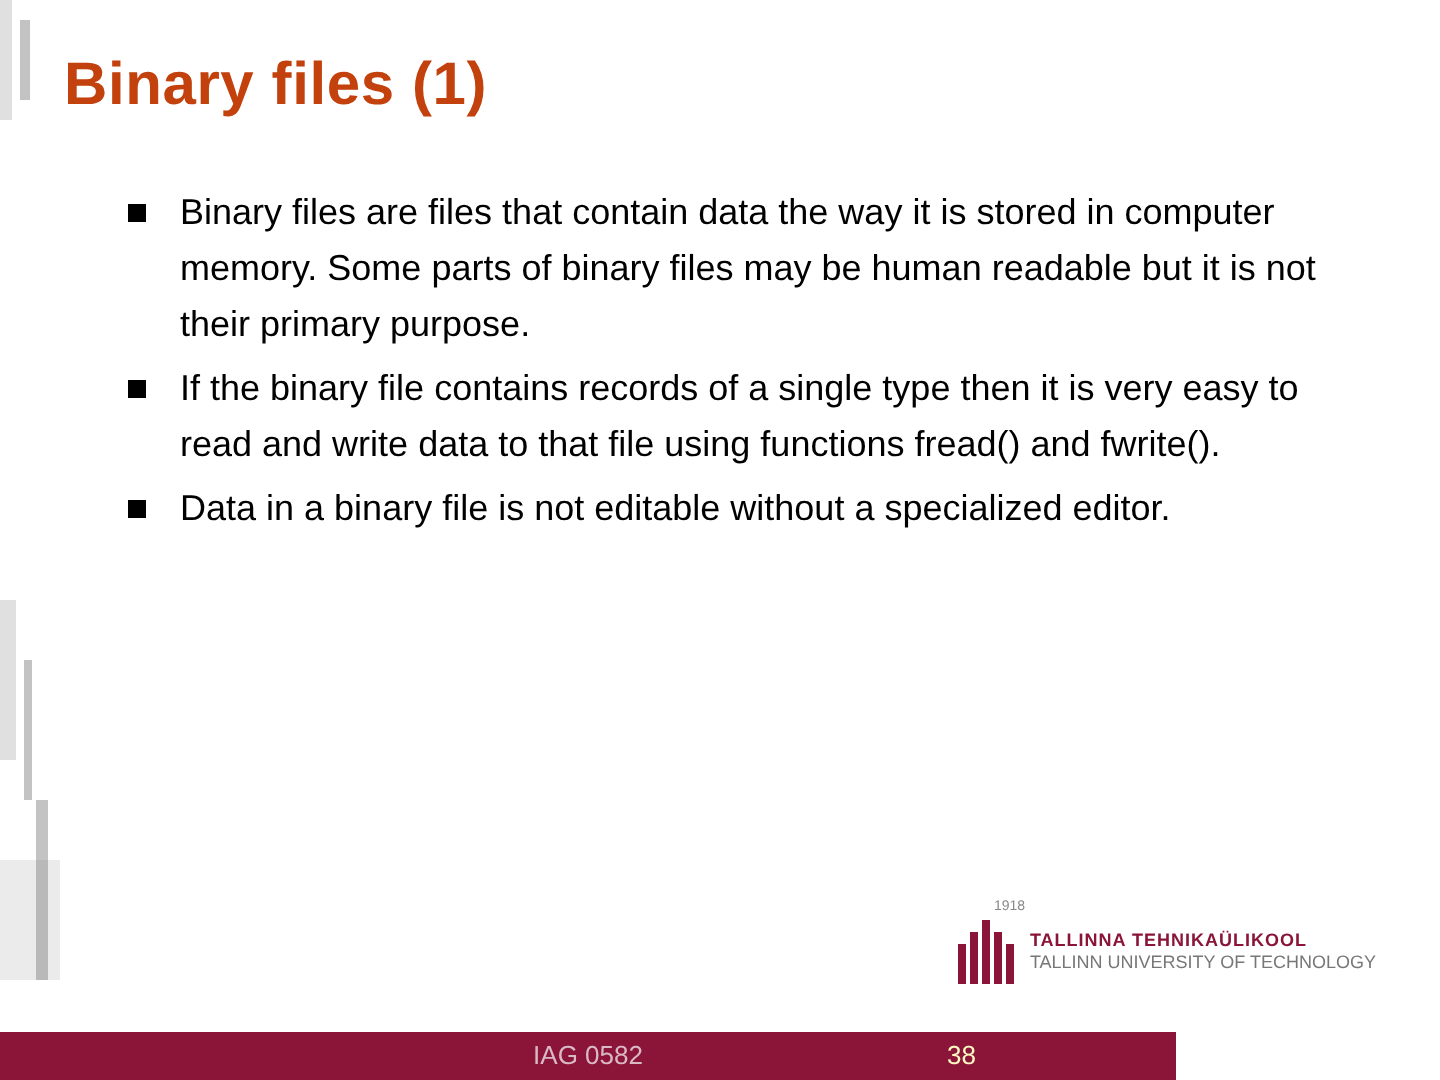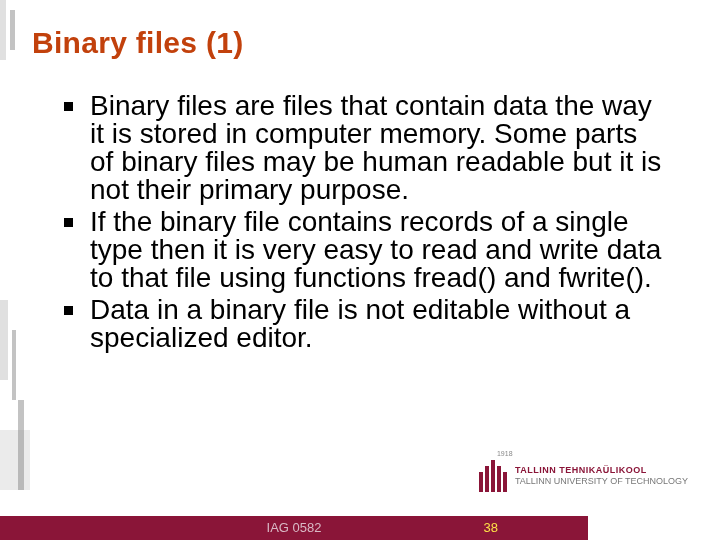--- a/index.html
+++ b/index.html
@@ -4,37 +4,37 @@
 <style>
   html,body{margin:0;padding:0}
   body{width:720px;height:540px;font-family:Arial,Helvetica,sans-serif;background:#fff;position:relative;overflow:hidden}
   .deco{position:absolute;top:0;left:0;width:40px;height:540px;pointer-events:none}
   .deco .bar{position:absolute;background:#c6c6c6;opacity:.55}
   .deco .dk{background:#888;opacity:.5}
   .slide{position:absolute;top:0;left:0;width:720px;height:540px}
   .title{position:absolute;top:26px;left:32px;font-size:30px;font-weight:700;color:#c2410c;letter-spacing:.3px}
   .body{position:absolute;top:92px;left:58px;width:606px}
   ul.pts{list-style:none;margin:0;padding:0}
-  ul.pts>li{position:relative;padding-left:32px;margin-bottom:4px;font-size:28px;line-height:28px;color:#000}
+  ul.pts>li{position:relative;padding-left:32px;margin-bottom:4px;font-size:18px;line-height:28px;color:#000}
   ul.pts>li::before{content:"";position:absolute;left:6px;top:10px;width:9px;height:9px;background:#000}
   .logo{position:absolute;right:32px;bottom:48px;display:flex;align-items:center;gap:8px}
   .logo-bars{display:flex;gap:2px;align-items:flex-end}
   .logo-bars span{width:4px;background:#8a1538;display:block}
   .logo-bars span:nth-child(1){height:20px}
   .logo-bars span:nth-child(2){height:26px}
   .logo-bars span:nth-child(3){height:32px}
   .logo-bars span:nth-child(4){height:26px}
   .logo-bars span:nth-child(5){height:20px}
   .logo-txt{font-size:9px;line-height:11px;color:#666}
   .logo-txt .est{font-weight:700;color:#8a1538;letter-spacing:.5px}
   .logo-txt .eng{color:#777}
   .logo-year{position:absolute;top:-10px;left:18px;font-size:7px;color:#888}
   .footer{position:absolute;left:0;bottom:0;width:588px;height:24px;background:#8a1538}
   .footer .code{position:absolute;left:0;width:100%;text-align:center;top:4px;font-size:13px;color:#d9b9c5}
-  .footer .pg{position:absolute;right:90px;top:4px;font-size:13px;color:#fde047}
+  .footer .pg{position:absolute;right:100px;top:4px;font-size:13px;color:#fef9c3}
 </style>
 </head>
 <body>
 
 <div class="deco">
   <div class="bar" style="left:0;top:0;width:6px;height:60px"></div>
   <div class="bar dk" style="left:10px;top:10px;width:5px;height:40px"></div>
   <div class="bar" style="left:0;top:300px;width:8px;height:80px"></div>
   <div class="bar dk" style="left:12px;top:330px;width:4px;height:70px"></div>
   <div class="bar" style="left:0;top:430px;width:30px;height:60px;opacity:.35"></div>
@@ -58,21 +58,21 @@
       <div class="logo-year">1918</div>
       <div class="logo-bars">
         <span></span>
           <span></span>
           <span></span>
           <span></span>
           <span></span>
       </div>
     </div>
     <div class="logo-txt">
-      <div class="est">TALLINN TEHNIKAÜLIKOOL</div>
+      <div class="est">TALLINNA TEHNIKAÜLIKOOL</div>
       <div class="eng">TALLINN UNIVERSITY OF TECHNOLOGY</div>
     </div>
   </div>
 
   <div class="footer">
     <div class="code">IAG 0582</div>
     <div class="pg">38</div>
   </div>
 
 </div>

